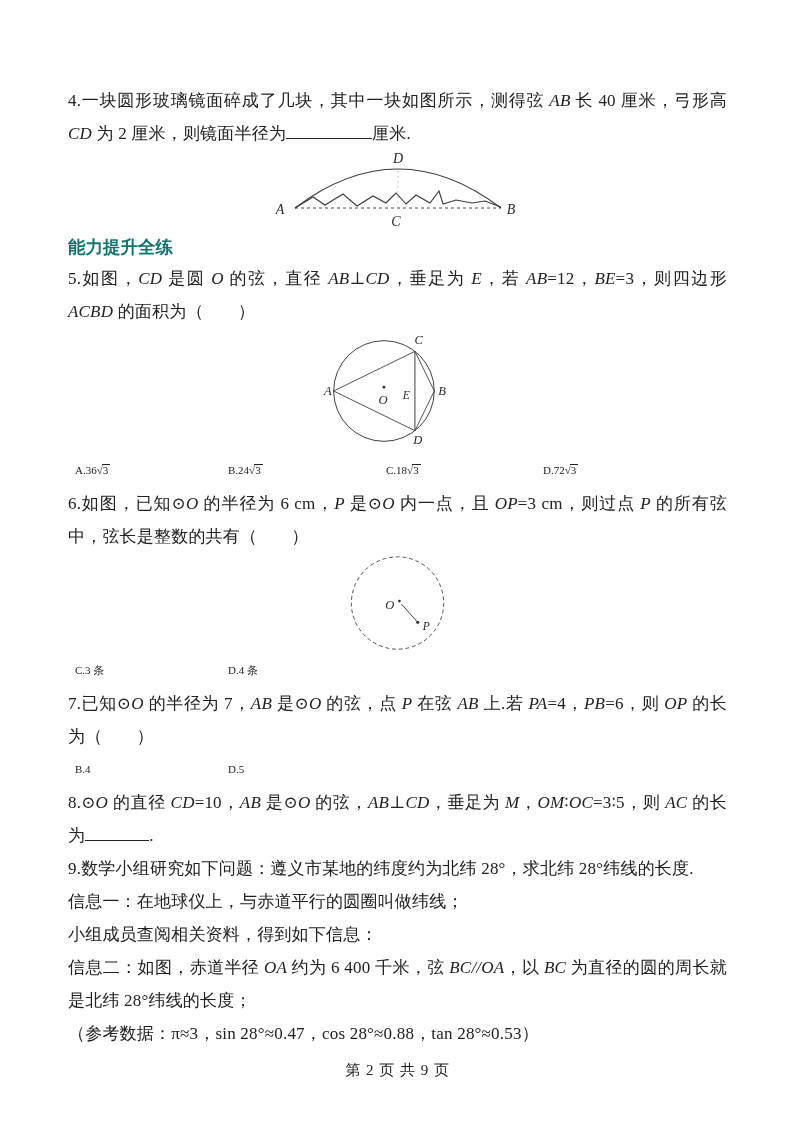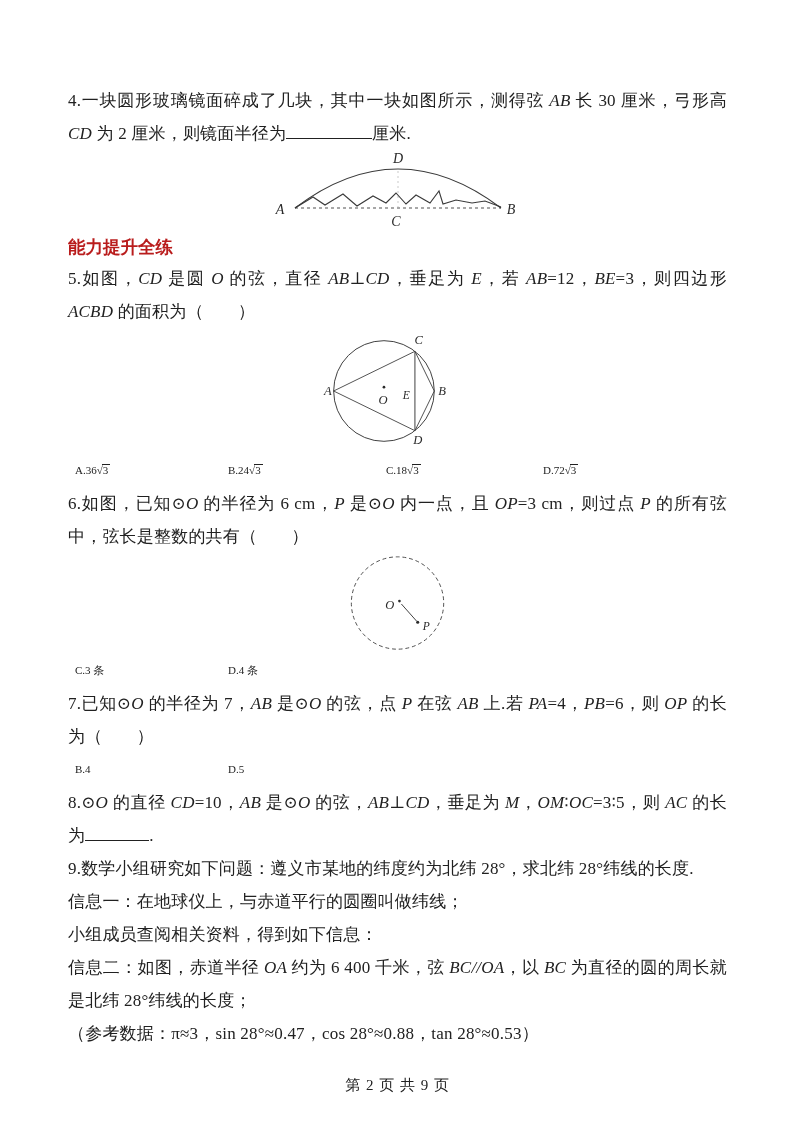--- a/index.html
+++ b/index.html
@@ -13,47 +13,47 @@
     margin:0;font-size:17px;line-height:33px;
     text-align:justify;letter-spacing:0.2px;
   }
   .var{font-style:italic;margin-top:44px;}
   .blank{
     display:inline-block;border-bottom:1px solid #212121;
     height:0.95em;vertical-align:baseline;
   }
   .heading{
     margin:0;padding:0;font-size:17.5px;line-height:30px;font-weight:bold;
-    font-family:"Liberation Sans","DejaVu Sans",sans-serif;color:#b91c1c;
+    font-family:"Liberation Sans","DejaVu Sans",sans-serif;color:#0f766e;
   }
   .figwrap{display:flex;justify-content:center;align-items:center;}
   .opts{
     display:grid;grid-template-columns:153px 158px 157px auto;
     padding-left:7px;font-size:11px;line-height:33px;
   }
   .sqrt-sign{display:inline-block;}
   .rad{
     display:inline-block;border-top:1.2px solid currentColor;
     line-height:1.08;padding:0 2px 0 1px;margin-left:-1px;
   }
   svg text{
     font-family:"Liberation Serif","DejaVu Serif",serif;
     font-style:italic;fill:#2a2a2a;
   }
   .footer{
-    text-align:center;font-size:15px;line-height:20px;margin-top:25px;
+    text-align:center;font-size:15px;line-height:20px;margin-top:10px;
     letter-spacing:1px;
   }
 </style>
 </head>
 <body>
 
 <div class="sheet">
 
-  <p class="line"><span>4.一块圆形玻璃镜面碎成了几块，其中一块如图所示，测得弦 </span><span class="var">AB</span><span> 长 30 厘米，弓形高 </span><span class="var">CD</span><span> 为 2 厘米，则镜面半径为</span><span class="blank" style="width: 86px;"></span><span>厘米.</span></p>
+  <p class="line"><span>4.一块圆形玻璃镜面碎成了几块，其中一块如图所示，测得弦 </span><span class="var">AB</span><span> 长 40 厘米，弓形高 </span><span class="var">CD</span><span> 为 2 厘米，则镜面半径为</span><span class="blank" style="width: 86px;"></span><span>厘米.</span></p>
 
   <div class="figwrap">
     <svg width="250" height="82" viewBox="0 0 250 82">
       <line x1="22" y1="58" x2="228" y2="58" stroke="#8a8a8a" stroke-width="1.4" stroke-dasharray="3,3"></line>
       <line x1="125" y1="21" x2="125" y2="57" stroke="#c9c9c9" stroke-width="1" stroke-dasharray="2,3"></line>
       <path d="M22,58 Q125,-20 228,58" fill="none" stroke="#3a3a3a" stroke-width="1.2"></path>
       <polyline fill="none" stroke="#3a3a3a" stroke-width="1.1" points="22,58 40,47 52,55 70,44 84,56 100,46 113,53 123,43 133,54 143,45 157,53 166,41 170,54 183,50 199,53 212,51 228,57"></polyline>
       <text x="7" y="64" font-size="14" text-anchor="middle">A</text>
       <text x="238" y="64" font-size="14" text-anchor="middle">B</text>
       <text x="123" y="76" font-size="14" text-anchor="middle">C</text>

